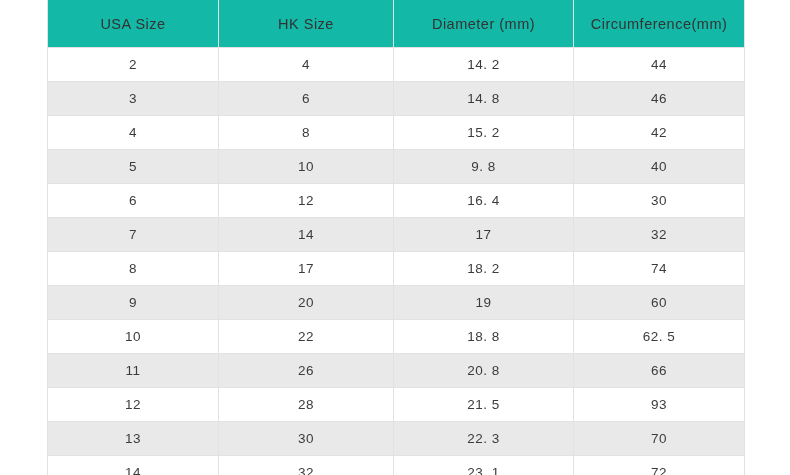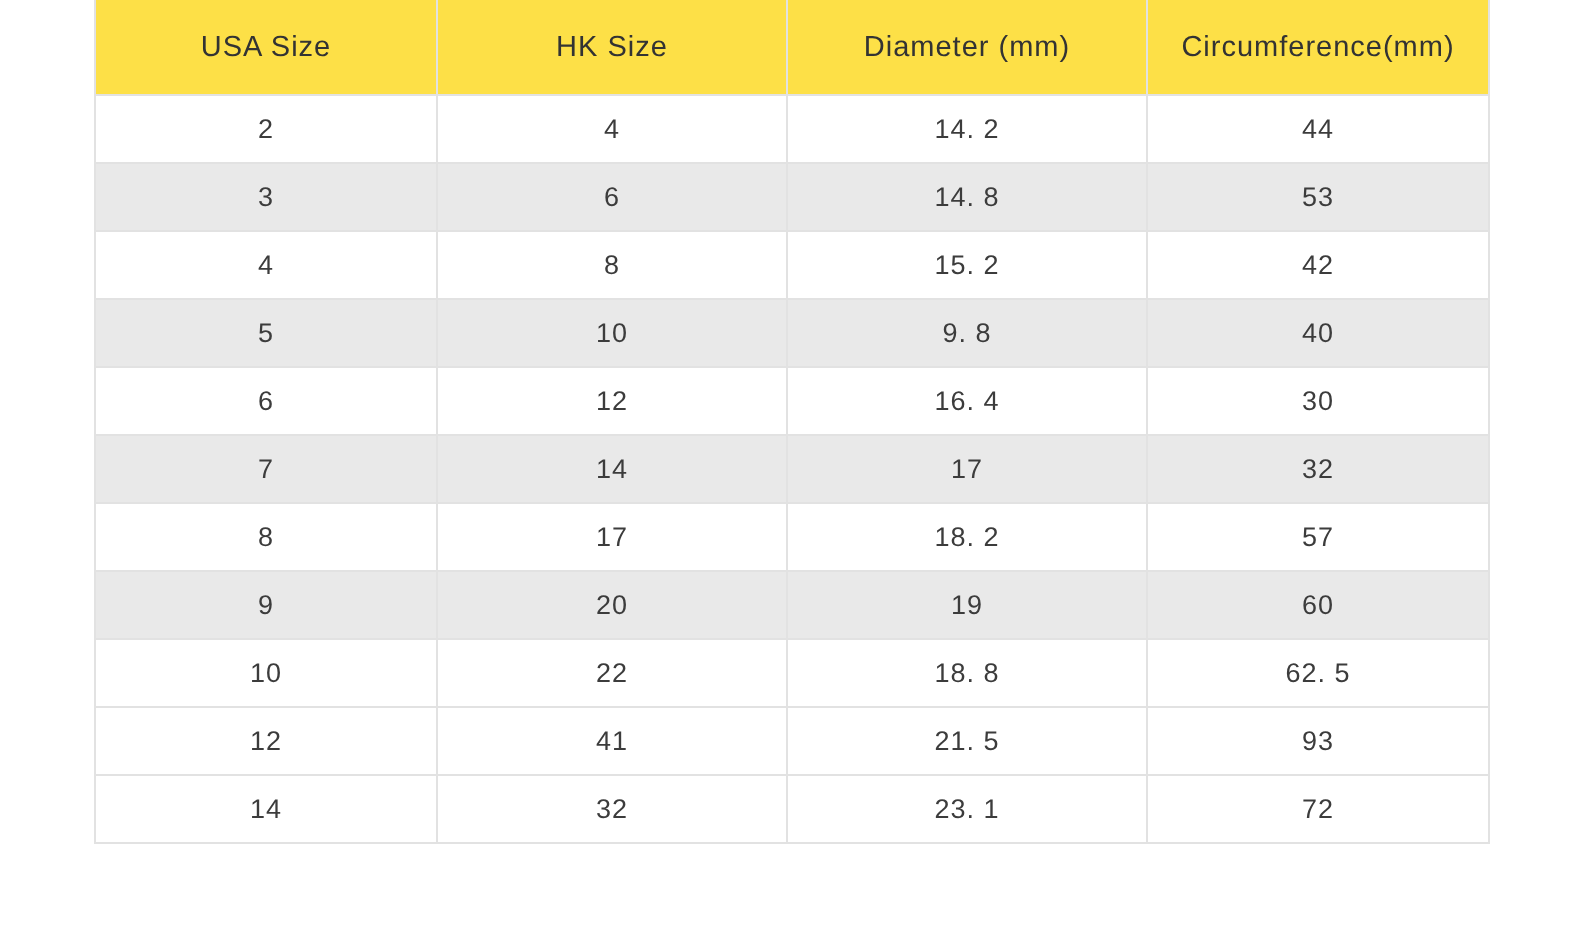--- a/index.html
+++ b/index.html
@@ -40,21 +40,21 @@
     border: 1px solid #e2e2e2;
     text-align: center;
     vertical-align: middle;
     font-weight: normal;
     color: #3c3c3c;
     letter-spacing: 0.5px;
   }
   table.size-table thead th {
     height: 45px;
     font-size: 14.5px;
-    background: #fde047;
+    background: #14b8a6;
     color: #333333;
     border-top: none;
   }
   table.size-table tbody td {
     height: 31px;
     font-size: 13.5px;
     background: #ffffff;
   }
   table.size-table tbody tr.alt td {
     background: #e9e9e9;
@@ -87,21 +87,21 @@
       <tr>
         <td>2</td>
         <td>4</td>
         <td>14. 2</td>
         <td>44</td>
       </tr>
       <tr class="alt">
         <td>3</td>
         <td>6</td>
         <td>14. 8</td>
-        <td>53</td>
+        <td>46</td>
       </tr>
       <tr>
         <td>4</td>
         <td>8</td>
         <td>15. 2</td>
         <td>42</td>
       </tr>
       <tr class="alt">
         <td>5</td>
         <td>10</td>
@@ -117,39 +117,51 @@
       <tr class="alt">
         <td>7</td>
         <td>14</td>
         <td>17</td>
         <td>32</td>
       </tr>
       <tr>
         <td>8</td>
         <td>17</td>
         <td>18. 2</td>
-        <td>57</td>
+        <td>74</td>
       </tr>
       <tr class="alt">
         <td>9</td>
         <td>20</td>
         <td>19</td>
         <td>60</td>
       </tr>
       <tr>
         <td>10</td>
         <td>22</td>
         <td>18. 8</td>
         <td>62. 5</td>
       </tr>
+      <tr class="alt">
+        <td>11</td>
+        <td>26</td>
+        <td>20. 8</td>
+        <td>66</td>
+      </tr>
       <tr>
         <td>12</td>
-        <td>41</td>
+        <td>28</td>
         <td>21. 5</td>
         <td>93</td>
+      </tr>
+      <tr class="alt">
+        <td>13</td>
+        <td>30</td>
+        <td>22. 3</td>
+        <td>70</td>
       </tr>
       <tr>
         <td>14</td>
         <td>32</td>
         <td>23. 1</td>
         <td>72</td>
       </tr>
 
     </tbody>
   </table>

